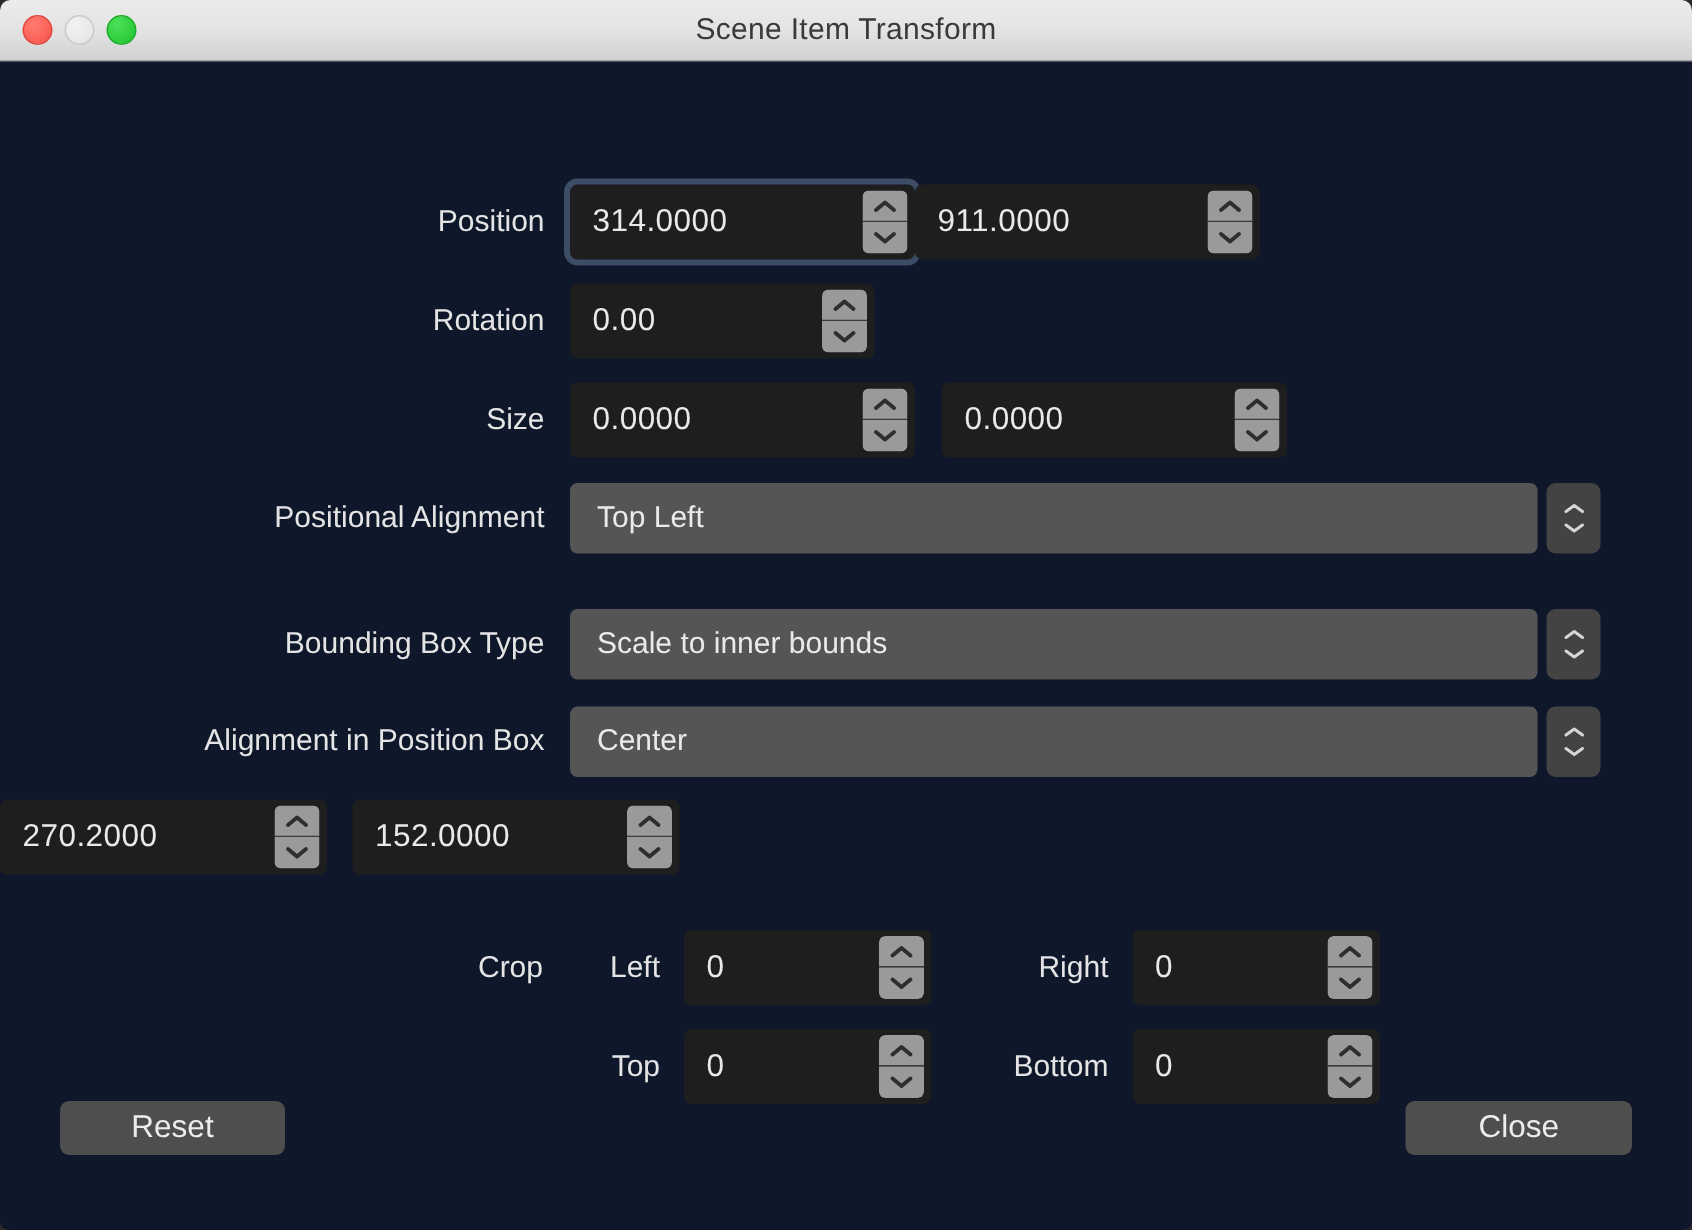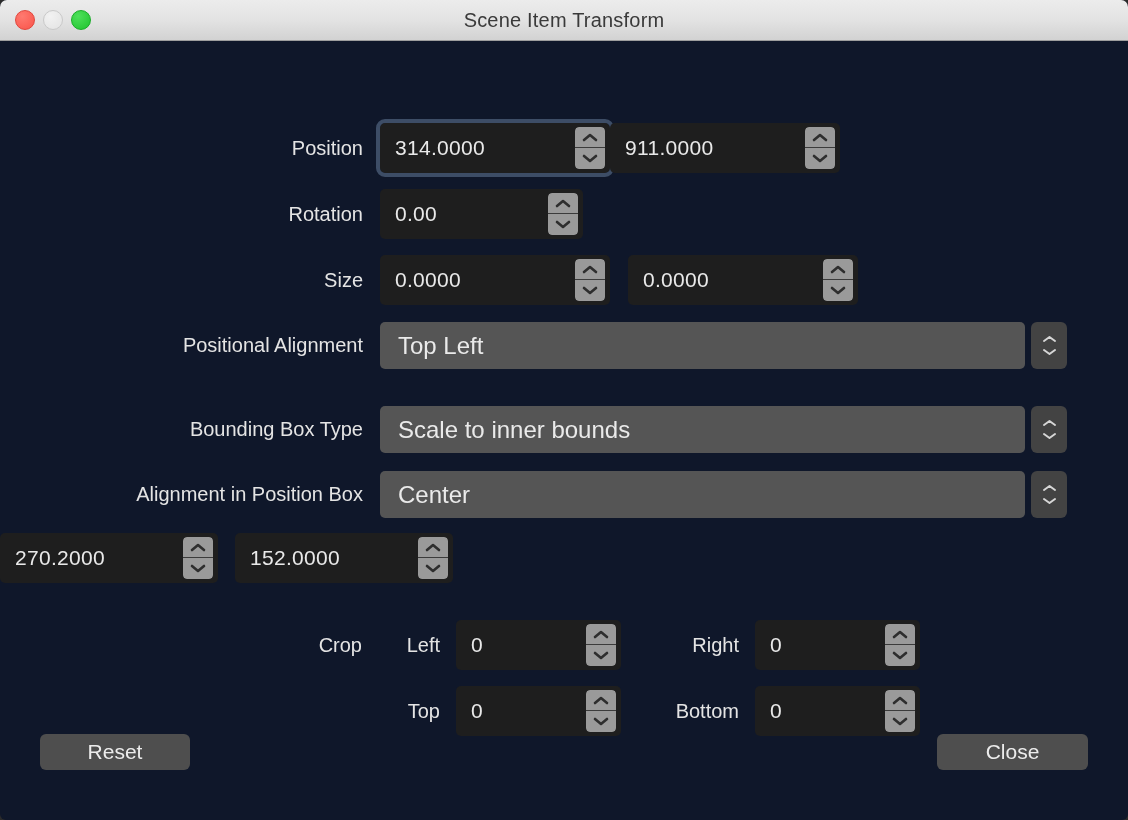--- a/index.html
+++ b/index.html
@@ -106,21 +106,21 @@
     width: 16px; height: 9px;
     display: block;
   }
   .chev path { stroke: #2e2e2e; stroke-width: 2.6; fill: none; stroke-linecap: round; stroke-linejoin: round; }
   .combo {
     background: #555555;
     border-radius: 5px;
     height: 47px;
     display: flex; align-items: center;
     padding-left: 18px;
-    font-size: 24px; color: #eaeaea;
+    font-size: 20px; color: #eaeaea;
   }
   .combo-btn {
     flex: 0 0 36px;
     width: 36px; height: 47px;
     background: #434343;
     border-radius: 6px;
     display: flex; flex-direction: column;
     align-items: center; justify-content: center;
     gap: 5px;
   }

